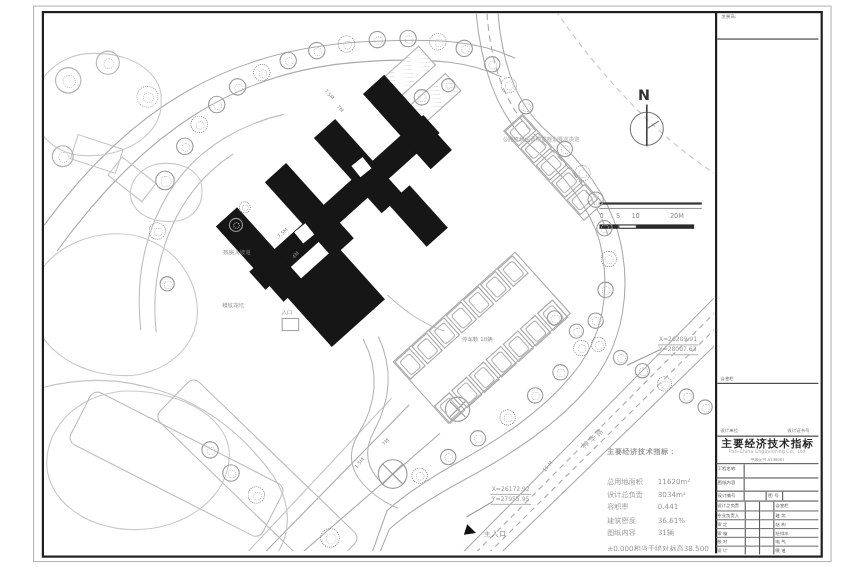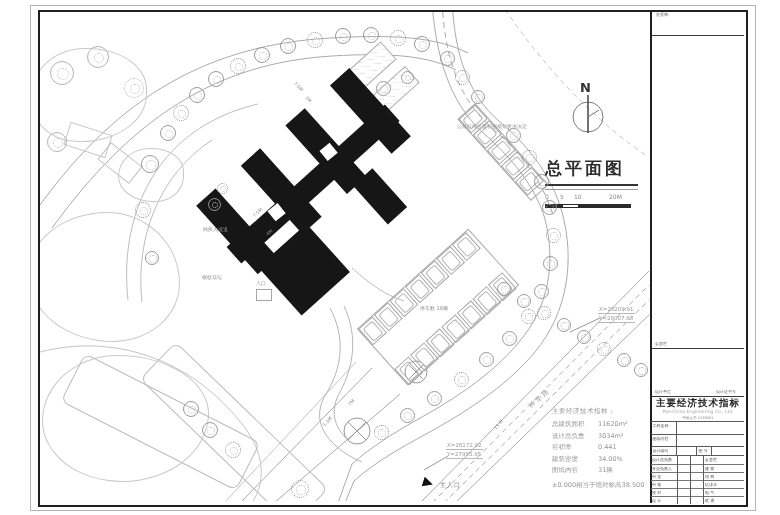--- a/index.html
+++ b/index.html
@@ -69,21 +69,21 @@
   .lbl{font-size:5px;color:#8d8d8d;white-space:nowrap;}
   .dim{position:absolute;font-size:4.5px;color:#8d8d8d;white-space:nowrap;}
   .roadname{left:527px;top:394px;font-size:6.5px;color:#9a9a9a;transform:rotate(-41deg);letter-spacing:2px;}
   .coord{font-size:5.5px;color:#979797;line-height:8px;white-space:nowrap;}
   .coord div{border-bottom:1px solid #b8b8b8;padding:0 1px;}
   .entry-tri{left:423px;top:478px;width:0;height:0;border-top:5px solid transparent;
              border-bottom:5px solid transparent;border-left:10px solid #111;transform:rotate(18deg);}
   .entry-lbl{left:440px;top:481px;font-size:6px;color:#777;letter-spacing:1px;}
   
   .econ{left:552px;top:407px;width:95px;font-size:6.5px;color:#969696;}
-  .econ .hd{margin-bottom:3px;letter-spacing:.5px;}
+  .econ .hd{margin-bottom:17px;letter-spacing:.5px;font-weight:bold;}
   .econ .row{display:flex;height:11.5px;line-height:11.5px;}
   .econ .row .l{width:46px;}
   .econ .note2{margin-top:4px;font-size:6.5px;white-space:nowrap;}
   
   .tb-lab{font-size:4px;color:#666;white-space:nowrap;}
   .tb-hline{border-top:1px solid #3a3a3a;height:0;}
   .company-cn{left:652px;top:397px;width:92px;text-align:center;font-size:9.5px;font-weight:700;color:#222;letter-spacing:1px;}
   .company-en{left:652px;top:409px;width:92px;text-align:center;font-size:4.5px;color:#a8a8a8;white-space:nowrap;}
   .company-cert{left:652px;top:415.5px;width:92px;text-align:center;font-size:3.5px;color:#8a8a8a;}
   .tb-table{left:651px;top:421px;width:93px;height:82px;font-size:4px;color:#555;}
@@ -236,21 +236,20 @@
         </div>
         <div class="stall" style="left: 63px; top: 0px;">
           <div class="car" style=""></div>
         </div>
         <div class="stall" style="left: 84px; top: 0px;">
           <div class="car" style=""></div>
         </div>
       </div>
 
     <div class="abs north-n">N</div>
-    <div class="abs t-title">总平面图</div>
     <div class="abs t-underline1"></div>
     <div class="abs t-underline2"></div>
 
     <div class="abs scale">
       <span class="tick" style="left:0">0</span>
       <span class="tick" style="left:15px">5</span>
       <span class="tick" style="left:29px">10</span>
       <span class="tick" style="left:64px">20M</span>
       <div class="sbar sb1"></div>
       <div class="sbar sb2"></div>
@@ -272,34 +271,34 @@
       <div>X=26172.92</div>
       <div>Y=27955.95</div>
     </div>
 
     <div class="abs entry-tri"></div>
     <div class="abs entry-lbl">主入口</div>
 
     <div class="abs econ">
       <div class="hd">主要经济技术指标：</div>
       <div class="row">
-          <span class="l">总建筑面积</span>
+          <span class="l">总用地面积</span>
           <span>11620m²</span>
         </div>
       <div class="row">
           <span class="l">设计总负责</span>
           <span>3034m²</span>
         </div>
       <div class="row">
           <span class="l">容积率</span>
           <span>0.441</span>
         </div>
       <div class="row">
           <span class="l">建筑密度</span>
-          <span>34.00%</span>
+          <span>36.61%</span>
         </div>
       <div class="row">
           <span class="l">图纸内容</span>
           <span>31辆</span>
         </div>
       <div class="note2">±0.000相当于绝对标高38.500</div>
     </div>
   <div class="tree" style="position: absolute; left: 160px; top: 125px; width: 16px; height: 16px;"></div>
       <div class="tree alt" style="position: absolute; left: 173px; top: 105px; width: 16px; height: 16px;"></div>
       <div class="tree" style="position: absolute; left: 189px; top: 87px; width: 16px; height: 16px;"></div>

